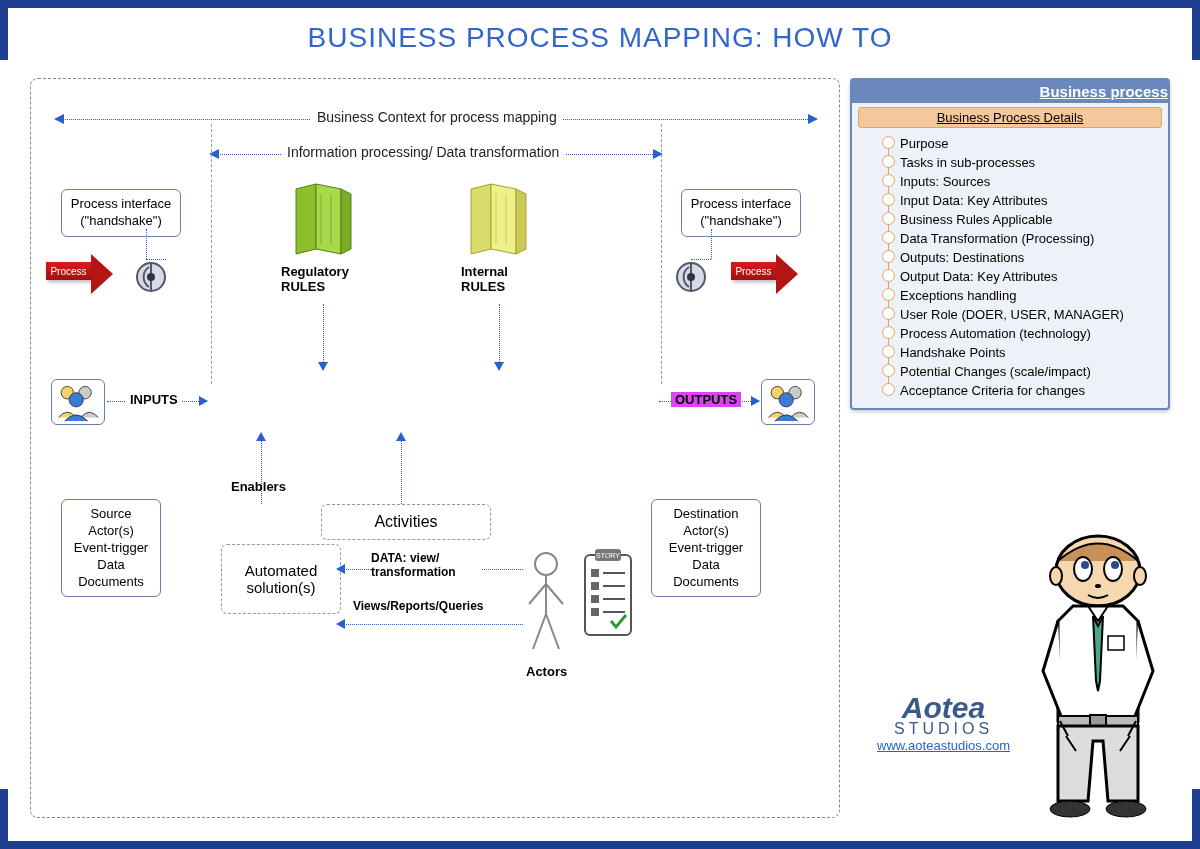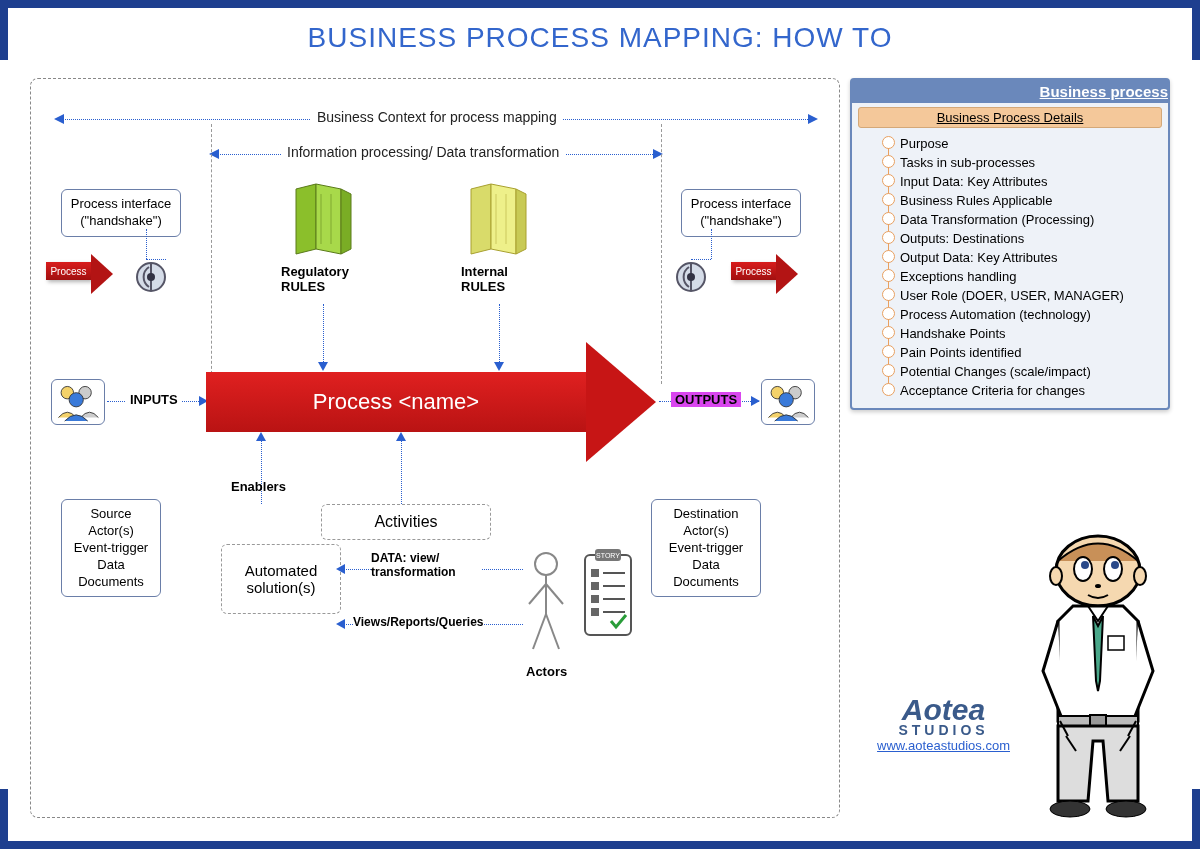--- a/index.html
+++ b/index.html
@@ -256,24 +256,24 @@
   }
   .logo-text {
     font-family: Arial, sans-serif;
     font-weight: 900;
     font-size: 30px;
     font-style: italic;
     color: #3a5a8a;
     line-height: 0.8;
   }
   .logo-sub {
-    font-size: 14px;
+    font-size: 16px;
     letter-spacing: 4px;
     color: #3a5a8a;
-    font-weight: bold;
+    font-weight: normal;
   }
   .logo-url {
     color: #2a5fcf;
     font-size: 13px;
     text-decoration: underline;
   }
 
   .mascot {
     position: absolute;
     bottom: 28px; right: 32px;
@@ -400,26 +400,20 @@
   </div>
 
   <div class="hline" style="top:322px; left:76px; width:100px;"></div>
   <div class="arrowhead-right" style="top:317px; left:168px;"></div>
   <div class="label" style="top:313px; left:95px; background:#fff; padding:0 4px;">INPUTS</div>
 
   <div class="hline" style="top:322px; left:628px; width:100px;"></div>
   <div class="arrowhead-right" style="top:317px; left:720px;"></div>
   <div class="label" style="top:313px; left:640px; background:#d946ef; padding:0 4px;">OUTPUTS</div>
 
-  <div class="big-arrow" style="top:283px;">
-    <div class="big-arrow-body">
-        <span>Process &lt;name&gt;</span>
-      </div>
-    <div class="big-arrow-head"></div>
-  </div>
 
   <div class="node" style="top:420px; left:30px; width:100px;">
     <span style="white-space:pre-line;">Source
 Actor(s)
 Event-trigger
 Data
 Documents</span>
   </div>
   <div class="node" style="top:420px; left:620px; width:110px;">
     <span style="white-space:pre-line;">Destination
@@ -443,21 +437,21 @@
   <div class="dashed-box" style="top:465px; left:190px; width:120px; height:70px; display:flex; align-items:center; justify-content:center; font-size:15px;">
     <span>Automated solution(s)</span>
   </div>
 
   <div class="hline" style="top:490px; left:312px; width:180px;"></div>
   <div class="arrowhead-left" style="top:485px; left:305px;"></div>
   <div class="label" style="top:472px; left:340px; width:110px; background:#fff; font-size:12px;">DATA: view/ transformation</div>
 
   <div class="hline" style="top:545px; left:312px; width:180px;"></div>
   <div class="arrowhead-left" style="top:540px; left:305px;"></div>
-  <div class="label" style="top:536px; left:322px; background:#fff; font-size:12px;">Views/Reports/Queries</div>
+  <div class="label" style="top:520px; left:322px; background:#fff; font-size:12px;">Views/Reports/Queries</div>
 
   <div style="position:absolute; top:470px; left:490px; width:50px; height:110px;">
     <svg viewBox="0 0 50 110">
       <circle cx="25" cy="15" r="11" fill="none" stroke="#888" stroke-width="2"></circle>
       <line x1="25" y1="26" x2="25" y2="65" stroke="#888" stroke-width="2"></line>
       <line x1="25" y1="35" x2="8" y2="55" stroke="#888" stroke-width="2"></line>
       <line x1="25" y1="35" x2="42" y2="55" stroke="#888" stroke-width="2"></line>
       <line x1="25" y1="65" x2="12" y2="100" stroke="#888" stroke-width="2"></line>
       <line x1="25" y1="65" x2="38" y2="100" stroke="#888" stroke-width="2"></line>
     </svg>
@@ -482,30 +476,30 @@
   </div>
 
 </div>
 
 <div class="panel">
   <div class="panel-title">Business process</div>
   <div class="panel-sub">Business Process Details</div>
   <ul id="panel-list">
       <li>Purpose</li>
       <li>Tasks in sub-processes</li>
+      <li>Inputs: Sources</li>
       <li>Input Data: Key Attributes</li>
       <li>Business Rules Applicable</li>
       <li>Data Transformation (Processing)</li>
       <li>Outputs: Destinations</li>
       <li>Output Data: Key Attributes</li>
       <li>Exceptions handling</li>
       <li>User Role (DOER, USER, MANAGER)</li>
       <li>Process Automation (technology)</li>
       <li>Handshake Points</li>
-      <li>Pain Points identified</li>
       <li>Potential Changes (scale/impact)</li>
       <li>Acceptance Criteria for changes</li>
     </ul>
 </div>
 
 <div class="logo">
   <div class="logo-text">Aotea</div>
   <div class="logo-sub">STUDIOS</div>
   <div class="logo-url">www.aoteastudios.com</div>
 </div>

